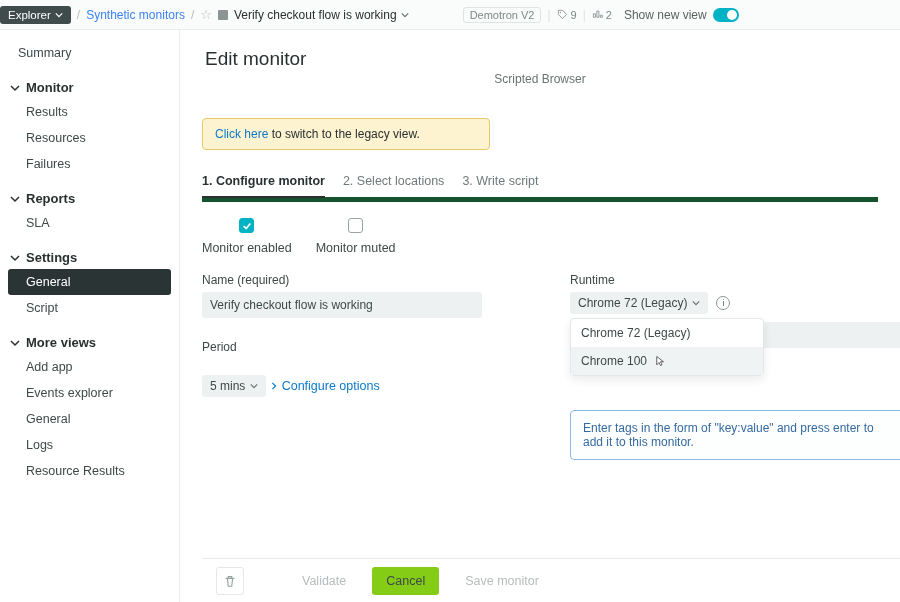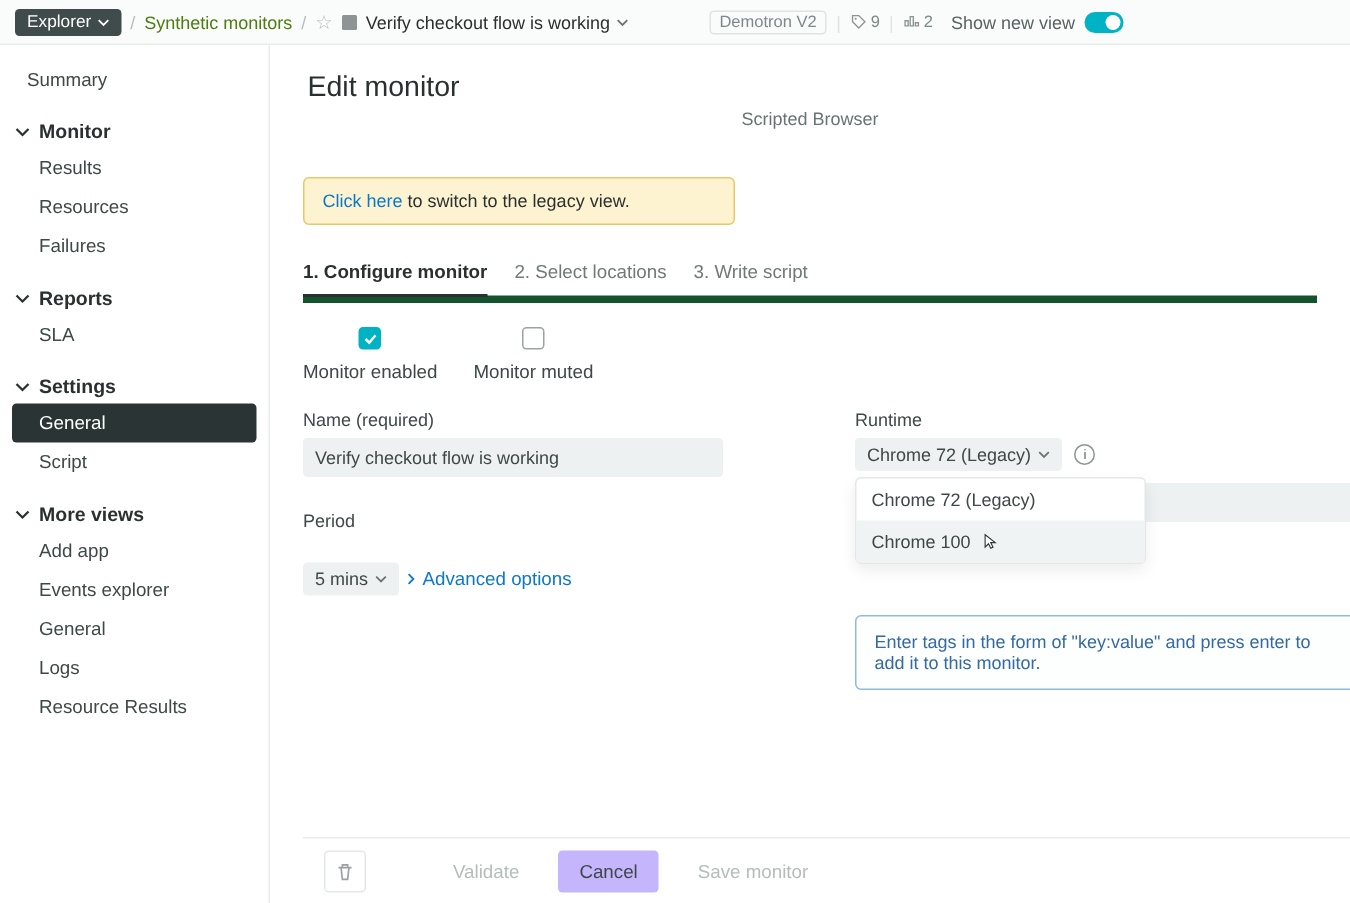--- a/index.html
+++ b/index.html
@@ -10,35 +10,35 @@
     font-size: 12px;
     color: #2a3030;
     background: #fff;
     overflow: hidden;
   }
   
   .topbar {
     height: 30px;
     display: flex;
     align-items: center;
-    padding: 0 10px;
+    padding: 0 0;
     border-bottom: 1px solid #e9ecec;
     background: #fafbfb;
     gap: 6px;
   }
   .explorer-btn {
     background: #404b4b; color: #fff;
     border-radius: 3px;
     padding: 3px 8px;
     display: flex; align-items: center; gap: 4px;
     font-size: 11.5px;
     cursor: pointer;
   }
   .crumb-slash { color: #b7bdbd; }
-  .crumb-link { color: #4d7c0f; cursor: pointer; }
+  .crumb-link { color: #3b82f6; cursor: pointer; }
   .crumb-star { color: #b7bdbd; cursor: pointer; font-size: 13px; }
   .crumb-stop { width: 10px; height: 10px; background: #8d9494; border-radius: 1px; cursor: pointer; }
   .crumb-title { color: #2a3030; cursor: pointer; display: flex; align-items: center; gap: 4px; }
   .hdr-chip {
     border: 1px solid #dfe3e3; border-radius: 3px;
     padding: 1px 6px; color: #7e8888; font-size: 11px;
     display: flex; align-items: center; gap: 3px; margin-left: 48px;
   }
   .hdr-sep { color: #dfe3e3; }
   .hdr-count { color: #7e8888; display: flex; align-items: center; gap: 3px; font-size: 11px; }
@@ -144,21 +144,21 @@
     background: #fff;
   }
   .icon-btn {
     width: 28px; height: 28px; border: 1px solid #e3e7e7; border-radius: 3px;
     display: flex; align-items: center; justify-content: center;
     color: #9aa2a2; cursor: pointer;
   }
   .footer-spacer { width: 20px; }
   .btn { height: 28px; padding: 0 14px; border-radius: 3px; font-size: 12.5px; display: flex; align-items: center; }
   .btn.ghost { color: #b6bcbc; cursor: default; }
-  .btn.secondary { background: #c4b5fd; color: #3f4848; cursor: pointer; }
+  .btn.secondary { background: #84cc16; color: #3f4848; cursor: pointer; }
   svg { display: block; }
 </style>
 </head>
 <body>
 
 <div class="topbar">
   <div class="explorer-btn">
     <span>Explorer</span>
     <svg class="chev" width="8" height="8" viewBox="0 0 10 10">
         <path d="M1 3l4 4 4-4" stroke="#fff" stroke-width="1.5" fill="none"></path>
@@ -279,21 +279,21 @@
         <div class="select-pill">
           <span>5 mins</span>
           <svg class="chev" width="8" height="8" viewBox="0 0 10 10">
               <path d="M1 3l4 4 4-4" stroke="#6a7373" stroke-width="1.5" fill="none"></path>
             </svg>
         </div>
         <div class="adv-link">
           <svg width="8" height="8" viewBox="0 0 10 10">
               <path d="M3 1l4 4-4 4" stroke="#0d78c9" stroke-width="1.5" fill="none"></path>
             </svg>
-          <span>Advanced options</span>
+          <span>Configure options</span>
         </div>
       </div>
 
       <div class="col" style="position:relative;">
         <div class="field-label">Runtime</div>
         <div class="runtime-row">
           <div class="select-pill">
             <span>Chrome 72 (Legacy)</span>
             <svg class="chev" width="8" height="8" viewBox="0 0 10 10">
                 <path d="M1 3l4 4 4-4" stroke="#6a7373" stroke-width="1.5" fill="none"></path>

